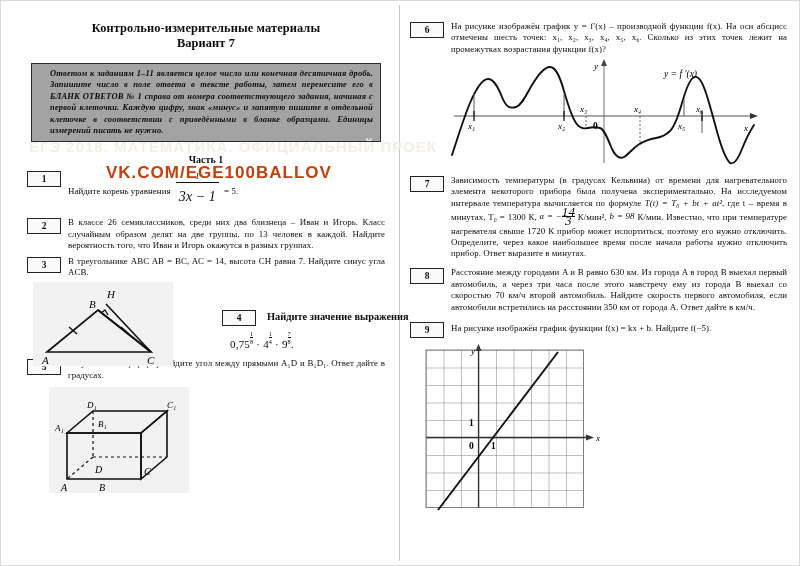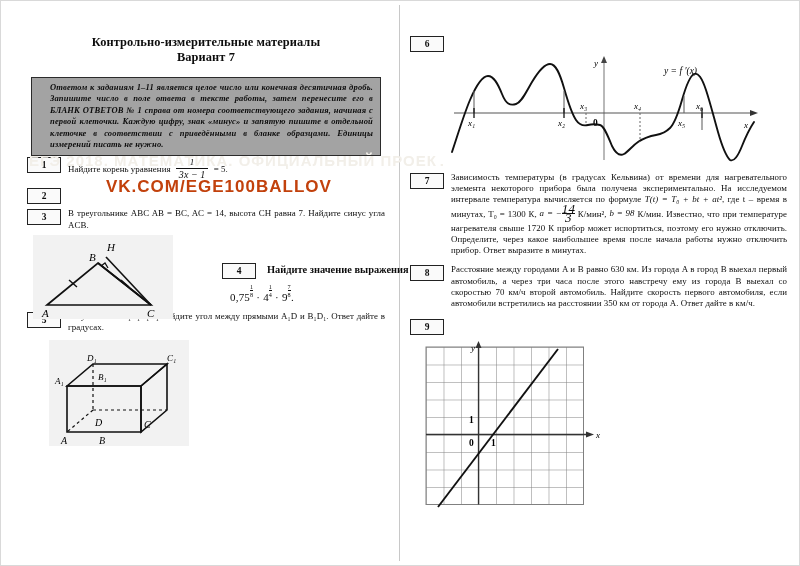--- a/index.html
+++ b/index.html
@@ -14,21 +14,21 @@
   .page{
     position:absolute;inset:0;
     border:1px solid #d9d9d9;
     box-sizing:border-box;
     background:#fff;
   }
   .divider{
     position:absolute;left:398px;top:4px;bottom:4px;width:1px;
     background:#c8c8c8;
   }
-  .col{position:absolute;top:16px;box-sizing:border-box;}
+  .col{position:absolute;top:2px;box-sizing:border-box;}
   .col-left{left:0;width:398px;padding:12px 14px 0 26px;}
   .col-right{left:399px;width:401px;padding:12px 14px 0 10px;}
 
   .title{
     text-align:center;font-weight:bold;font-size:12.4px;line-height:15px;
     letter-spacing:0.1px;margin:6px 0 0 0;
   }
   .title div{white-space:nowrap;}
 
   .instr-box{
@@ -65,21 +65,21 @@
     font-size:8.9px;line-height:11.4px;text-align:justify;
     letter-spacing:0.05px;
   }
   .frac{
     display:inline-block;vertical-align:middle;
     text-align:center;font-style:italic;
     margin:0 3px;position:relative;top:-1px;
   }
   .frac .num{display:block;font-size:9px;line-height:10px;padding:0 3px;}
   .frac .bar{display:block;border-top:1px solid #111;height:0;margin:1px 0;}
-  .frac .den{display:block;font-size:10px;line-height:10px;padding:0 3px;}
+  .frac .den{display:block;font-size:14px;line-height:10px;padding:8px 3px;}
 
   .figure{
     background:#f2f2f2;
     position:relative;
   }
   .fig-tri{margin:2px 0 2px 6px;width:140px;height:84px;}
   .fig-cube{margin:6px 0 0 22px;width:140px;height:106px;}
   .fig-deriv{margin:3px 0 0 26px;width:330px;height:108px;background:#fff;}
   .fig-lin{margin:3px 0 0 8px;width:190px;height:175px;background:#fff;}
 
@@ -144,36 +144,38 @@
       <div>Вариант 7</div>
     </div>
 
     <div class="instr-box">
       <p>Ответом к заданиям 1–11 является целое число или конечная десятичная дробь. Запишите число в поле ответа в тексте работы, затем перенесите его в БЛАНК ОТВЕТОВ № 1 справа от номера соответствующего задания, начиная с первой клеточки. Каждую цифру, знак «минус» и запятую пишите в отдельной клеточке в соответствии с приведёнными в бланке образцами. Единицы измерений писать не нужно.</p>
     </div>
 
     <div class="watermark2">ЕГЭ 2018. МАТЕМАТИКА. ОФИЦИАЛЬНЫЙ ПРОЕКТ</div>
     <div class="watermark">VK.COM/EGE100BALLOV</div>
 
+    <div class="part-title">Часть 1</div>
 
     <div class="task">
       <div class="task-num">1</div>
       <div class="task-body" style="padding-top:2px;">
         <span>Найдите корень уравнения</span>
         <span class="frac">
           <span class="num">1</span>
           <span class="bar"></span>
           <span class="den">3x − 1</span>
         </span>
         <span>= 5.</span>
       </div>
     </div>
 
     <div class="task" style="margin-top:6px;">
       <div class="task-num">2</div>
+      <div class="task-body">В классе 26 семиклассников, среди них два близнеца – Иван и Игорь. Класс случайным образом делят на две группы, по 13 человек в каждой. Найдите вероятность того, что Иван и Игорь окажутся в разных группах.</div>
     </div>
 
     <div class="task">
       <div class="task-num">3</div>
       <div class="task-body">В треугольнике ABC AB = BC, AC = 14, высота CH равна 7. Найдите синус угла ACB.</div>
     </div>
 
     <div class="figure fig-tri">
       <svg viewBox="0 0 140 84" width="140" height="84">
         <polygon points="14,70 65,28 118,70" fill="none" stroke="#111" stroke-width="1.7"></polygon>
@@ -226,20 +228,21 @@
         <text x="46" y="86" font-size="10" font-style="italic" font-family="Liberation Serif, serif">D</text>
       </svg>
     </div>
 
   </div>
 
   <div class="col col-right">
 
     <div class="task" style="margin-top:6px;">
       <div class="task-num">6</div>
+      <div class="task-body">На рисунке изображён график y = f′(x) – производной функции f(x). На оси абсцисс отмечены шесть точек: x₁, x₂, x₃, x₄, x₅, x₆. Сколько из этих точек лежит на промежутках возрастания функции f(x)?</div>
     </div>
 
     <div class="figure fig-deriv">
       <svg viewBox="0 0 330 108" width="330" height="108">
 
         <line x1="168" y1="2" x2="168" y2="104" stroke="#8a8a8a" stroke-width="1.2"></line>
         <polygon points="168,0 165,7 171,7" fill="#444"></polygon>
 
         <line x1="18" y1="57" x2="318" y2="57" stroke="#555" stroke-width="1.1"></line>
         <polygon points="322,57 314,54 314,60" fill="#333"></polygon>
@@ -294,20 +297,21 @@
       </div>
     </div>
 
     <div class="task" style="margin-top:8px;">
       <div class="task-num">8</div>
       <div class="task-body">Расстояние между городами A и B равно 630 км. Из города A в город B выехал первый автомобиль, а через три часа после этого навстречу ему из города B выехал со скоростью 70 км/ч второй автомобиль. Найдите скорость первого автомобиля, если автомобили встретились на расстоянии 350 км от города A. Ответ дайте в км/ч.</div>
     </div>
 
     <div class="task" style="margin-top:8px;">
       <div class="task-num">9</div>
+      <div class="task-body" style="padding-top:2px;">На рисунке изображён график функции f(x) = kx + b. Найдите f(−5).</div>
     </div>
 
     <div class="figure fig-lin">
       <svg viewBox="0 0 190 175" width="190" height="175">
         <defs>
           <pattern id="grid" width="17.5" height="17.5" patternUnits="userSpaceOnUse" x="8" y="8">
             <path d="M 17.5 0 L 0 0 0 17.5" fill="none" stroke="#808080" stroke-width="1"></path>
           </pattern>
         </defs>
         <rect x="8" y="8" width="157.5" height="157.5" fill="url(#grid)"></rect>

